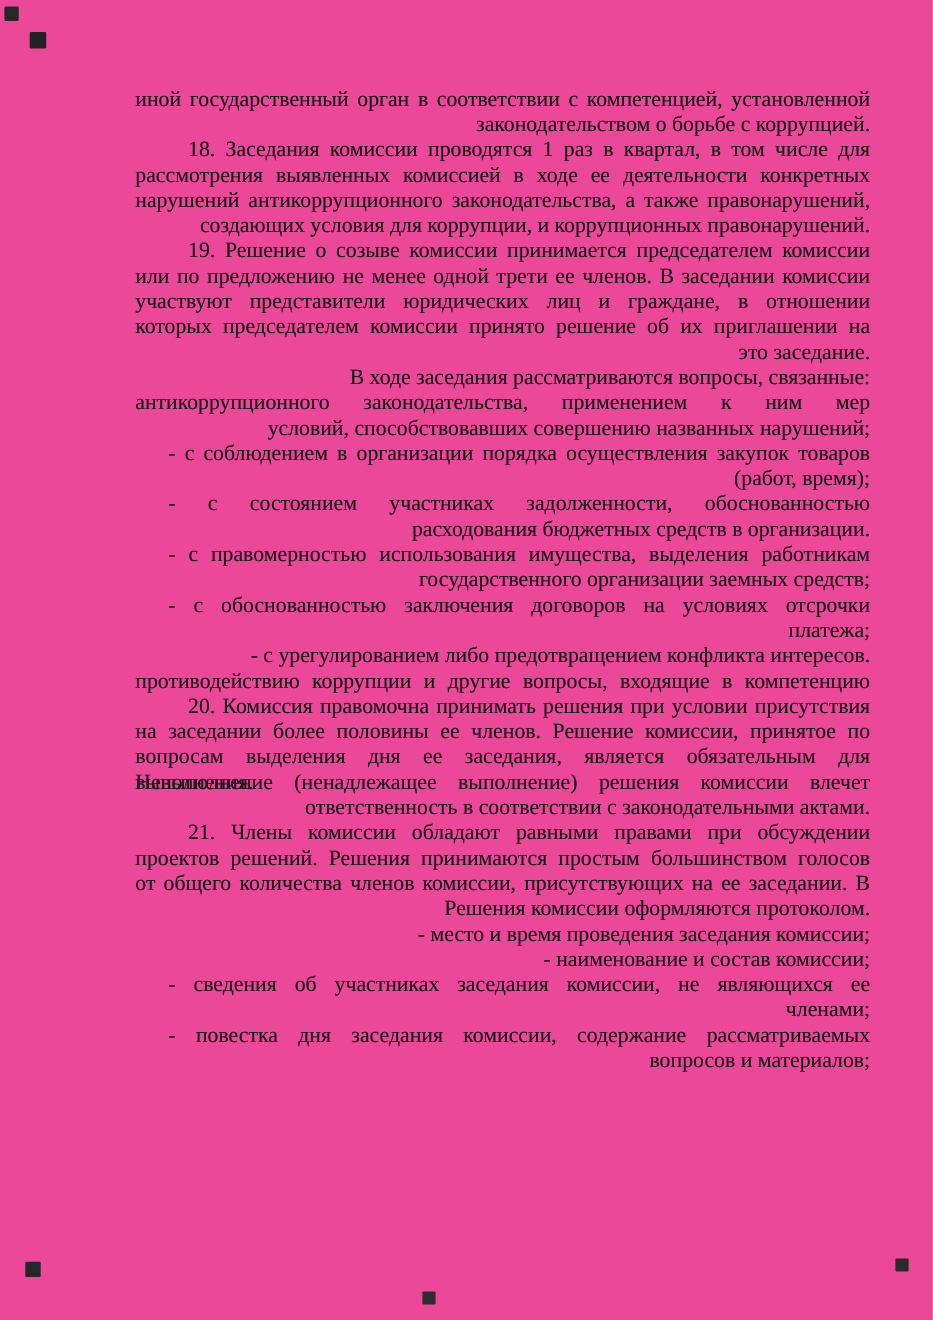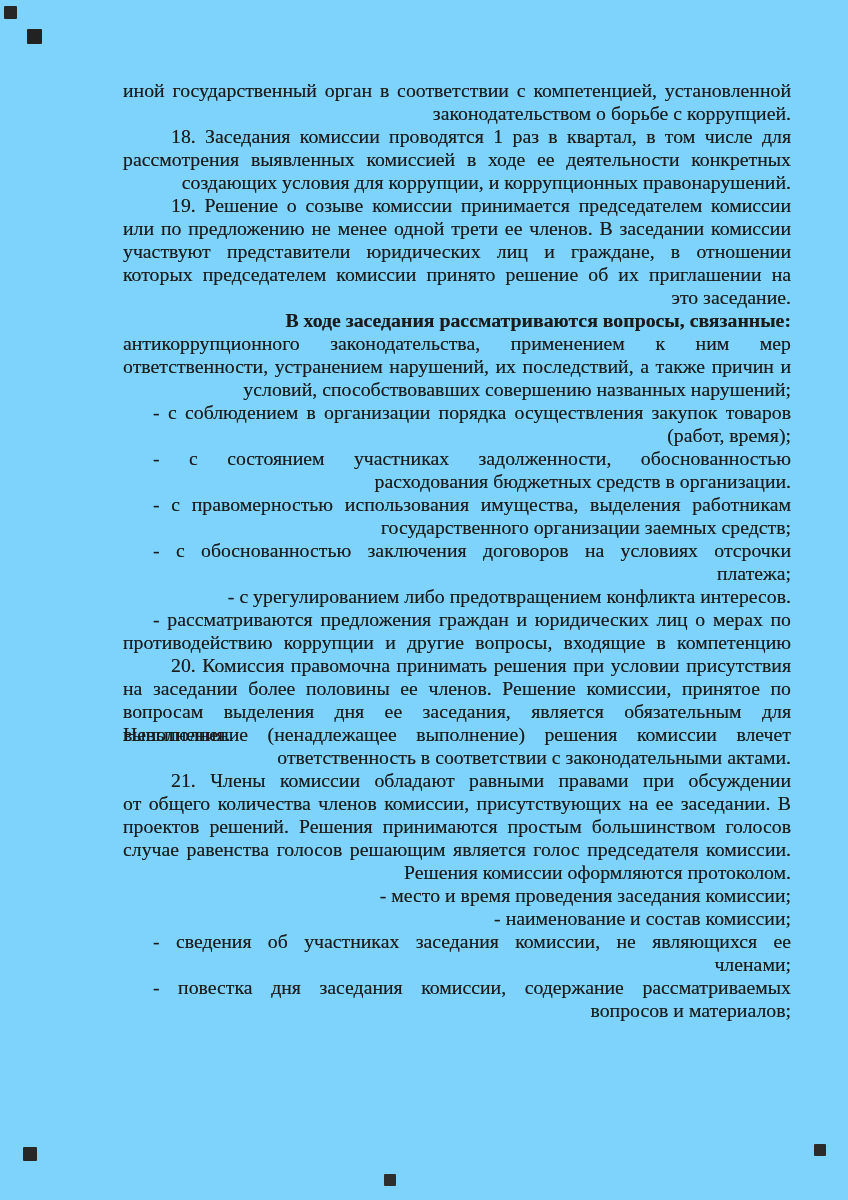--- a/index.html
+++ b/index.html
@@ -9,21 +9,21 @@
   }
   body {
     width: 848px;
     height: 1200px;
     position: relative;
     overflow: hidden;
   }
   .page {
     position: absolute;
     inset: 0;
-    background: #7dd3fc;
+    background: #ec4899;
   }
   .text-block {
     position: absolute;
     left: 123px;
     top: 79px;
     width: 668px;
     font-family: "Liberation Serif", "DejaVu Serif", serif;
     font-size: 19.8px;
     line-height: 23px;
     color: #1b1b1b;
@@ -33,21 +33,21 @@
     height: 23px;
     text-align: right;
     white-space: normal;
   }
   .line.j {
     text-align: justify;
     text-align-last: justify;
     text-justify: inter-word;
   }
   .line.ind1 { padding-left: 48px; }
-  .line.ind2 { padding-left: 38px; font-weight: bold; }
+  .line.ind2 { padding-left: 38px; }
   .line.ind3 { padding-left: 30px; }
 
   
   .scan-mark {
     position: absolute;
     background: #272727;
     border-radius: 1px;
   }
   .mark-a { left: 4px;   top: 6px;    width: 13px; height: 13px; }
   .mark-b { left: 27px;  top: 29px;   width: 15px; height: 15px; background:#222; }
@@ -63,50 +63,48 @@
   <span class="scan-mark mark-b"></span>
   <span class="scan-mark mark-c"></span>
   <span class="scan-mark mark-d"></span>
   <span class="scan-mark mark-e"></span>
 
   <section class="text-block" id="text-block">
       <div class="line j">иной государственный орган в соответствии с компетенцией, установленной</div>
       <div class="line">законодательством о борьбе с коррупцией.</div>
       <div class="line j ind1">18. Заседания комиссии проводятся 1 раз в квартал, в том числе для</div>
       <div class="line j">рассмотрения выявленных комиссией в ходе ее деятельности конкретных</div>
+      <div class="line j">нарушений антикоррупционного законодательства, а также правонарушений,</div>
       <div class="line">создающих условия для коррупции, и коррупционных правонарушений.</div>
       <div class="line j ind1">19. Решение о созыве комиссии принимается председателем комиссии</div>
       <div class="line j">или по предложению не менее одной трети ее членов. В заседании комиссии</div>
       <div class="line j">участвуют представители юридических лиц и граждане, в отношении</div>
       <div class="line j">которых председателем комиссии принято решение об их приглашении на</div>
       <div class="line">это заседание.</div>
       <div class="line ind2">В ходе заседания рассматриваются вопросы, связанные:</div>
       <div class="line j">антикоррупционного законодательства, применением к ним мер</div>
-      <div class="line j">ответственности, устранением нарушений, их последствий, а также причин и</div>
       <div class="line">условий, способствовавших совершению названных нарушений;</div>
       <div class="line j ind3">- с соблюдением в организации порядка осуществления закупок товаров</div>
       <div class="line">(работ, время);</div>
       <div class="line j ind3">- с состоянием участниках задолженности, обоснованностью</div>
       <div class="line">расходования бюджетных средств в организации.</div>
       <div class="line j ind3">- с правомерностью использования имущества, выделения работникам</div>
       <div class="line">государственного организации заемных средств;</div>
       <div class="line j ind3">- с обоснованностью заключения договоров на условиях отсрочки</div>
       <div class="line">платежа;</div>
       <div class="line ind3">- с урегулированием либо предотвращением конфликта интересов.</div>
-      <div class="line j ind3">- рассматриваются предложения граждан и юридических лиц о мерах по</div>
       <div class="line j">противодействию коррупции и другие вопросы, входящие в компетенцию</div>
       <div class="line j ind1">20. Комиссия правомочна принимать решения при условии присутствия</div>
       <div class="line j">на заседании более половины ее членов. Решение комиссии, принятое по</div>
       <div class="line j">вопросам выделения дня ее заседания, является обязательным для выполнения.</div>
       <div class="line j">Невыполнение (ненадлежащее выполнение) решения комиссии влечет</div>
       <div class="line">ответственность в соответствии с законодательными актами.</div>
       <div class="line j ind1">21. Члены комиссии обладают равными правами при обсуждении</div>
+      <div class="line j">проектов решений. Решения принимаются простым большинством голосов</div>
       <div class="line j">от общего количества членов комиссии, присутствующих на ее заседании. В</div>
-      <div class="line j">проектов решений. Решения принимаются простым большинством голосов</div>
-      <div class="line j">случае равенства голосов решающим является голос председателя комиссии.</div>
       <div class="line">Решения комиссии оформляются протоколом.</div>
       <div class="line ind3">- место и время проведения заседания комиссии;</div>
       <div class="line ind3">- наименование и состав комиссии;</div>
       <div class="line j ind3">- сведения об участниках заседания комиссии, не являющихся ее</div>
       <div class="line">членами;</div>
       <div class="line j ind3">- повестка дня заседания комиссии, содержание рассматриваемых</div>
       <div class="line">вопросов и материалов;</div>
     </section>
 </main>
 

